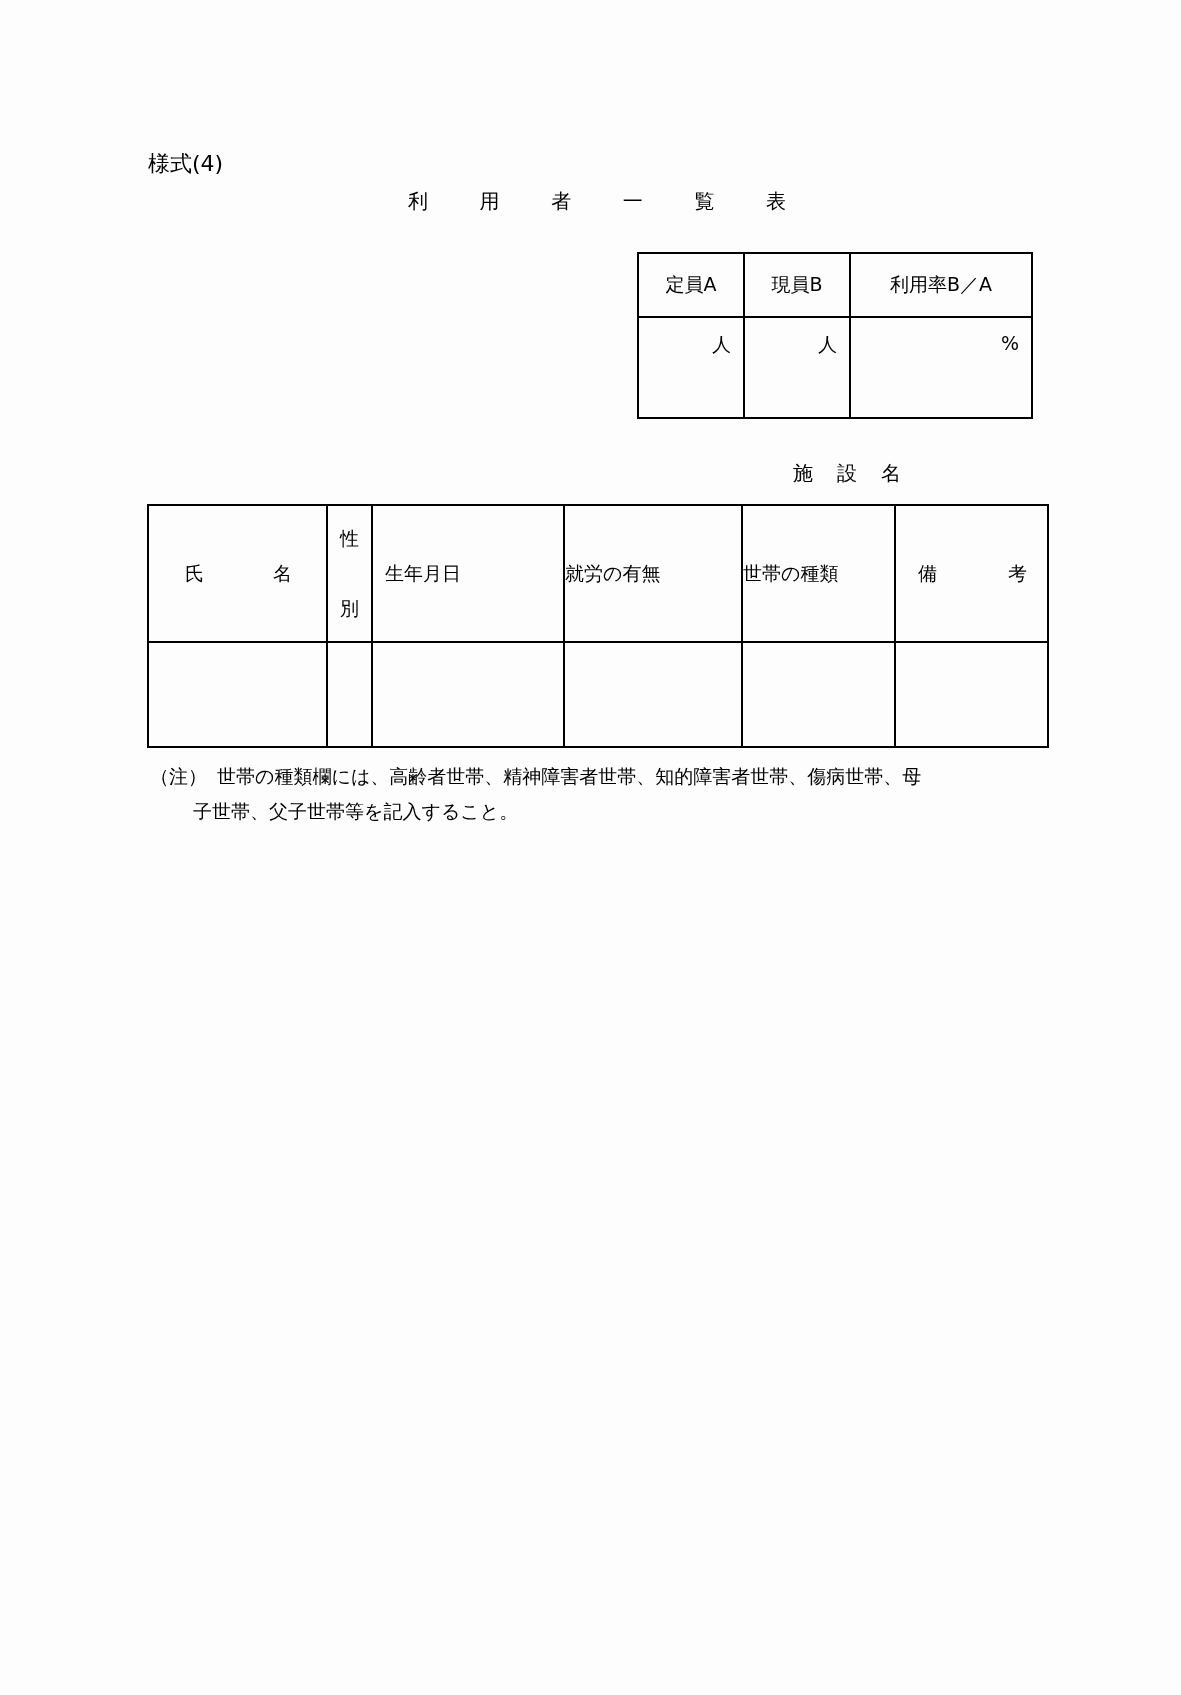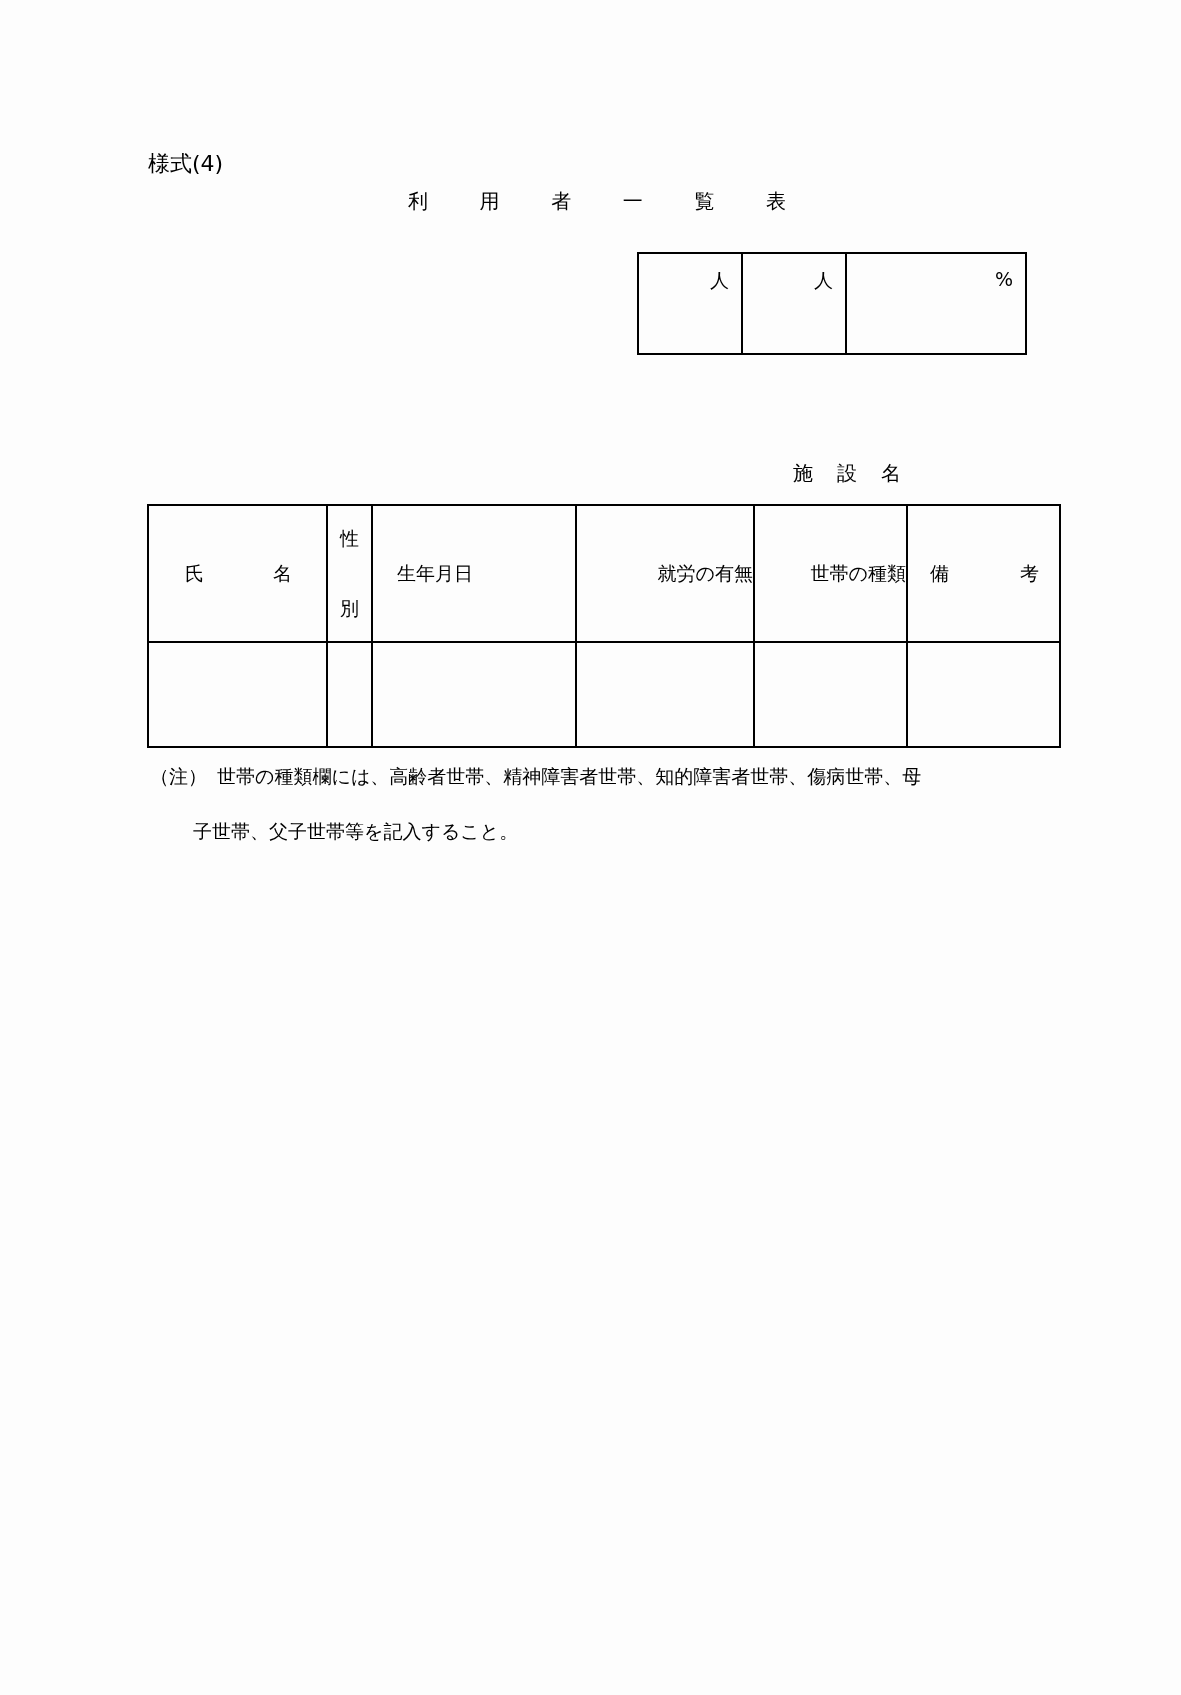--- a/index.html
+++ b/index.html
@@ -34,44 +34,49 @@
   .roster td.d { height: 103px; }
   .roster .w1 { width: 177px; }
   .roster .w2 { width: 43px; }
   .roster .w3 { width: 178px; }
   .roster .w4 { width: 176px; }
   .roster .w5 { width: 151px; margin-left: 31px; }
   .roster .w6 { width: 151px; }
   .spread { display: flex; justify-content: space-between; padding: 0 34px 0 36px; }
   .spread.biko { padding: 0 20px 0 22px; }
   .vert { display: flex; flex-direction: column; align-items: center; gap: 44px; }
-  .left-pad { padding-left: 24px; }
-  .center { text-align: right; }
+  .left-pad { padding-left: 12px; }
+  .center { text-align: left; }
 
   .note { left: 150px; font-size: 19px; line-height: 24px; }
   .note1 { top: 764px; }
-  .note2 { top: 799px; left: 193px; margin-top: 20px; }
+  .note2 { top: 799px; left: 193px; }
   .note-label { display: inline-block; width: 67px; }
 </style>
 </head>
 <body>
 
 <div class="abs form-number">様式(4)</div>
 
 <div class="abs title">
   <span>利</span>
   <span>用</span>
   <span>者</span>
   <span>一</span>
   <span>覧</span>
   <span>表</span>
 </div>
 
 <table class="summary">
   <tbody>
+      <tr>
+    <td class="h c1">定員A</td>
+    <td class="h c2">現員B</td>
+    <td class="h c3">利用率B／A</td>
+  </tr>
   <tr>
     <td class="v c1"><span>人</span></td>
     <td class="v c2"><span>人</span></td>
     <td class="v c3"><span>%</span></td>
   </tr>
 </tbody>
   </table>
 
 <div class="abs facility">
   <span>施</span>

